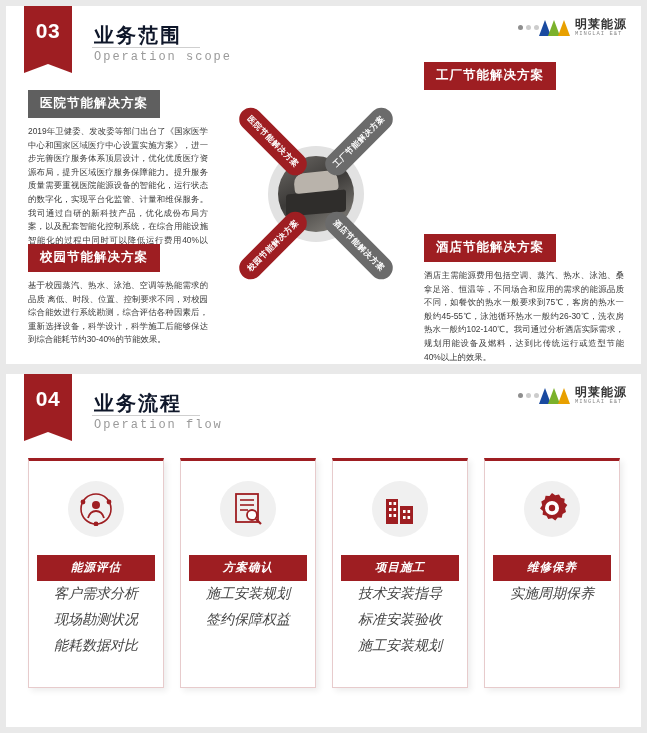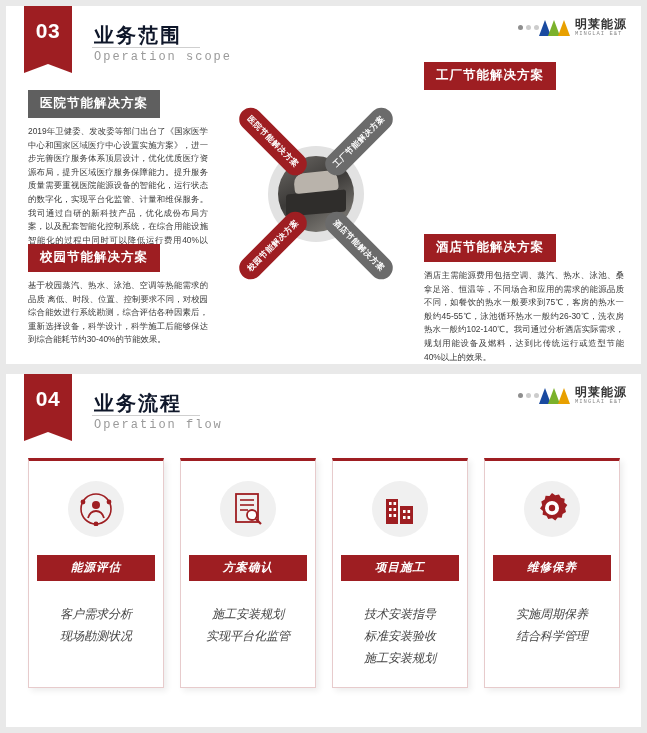--- a/index.html
+++ b/index.html
@@ -230,22 +230,22 @@
     margin: 18px auto 0 auto;
     background: #9e1e22;
     color: #fff;
     font-size: 11.5px;
     font-weight: bold;
     letter-spacing: 1px;
     padding: 5px 0 6px 0;
     width: 100%;
   }
   .card-lines {
-    margin-top: 22px;
-    font-size: 12px;
+    margin-top: 0;
+    font-size: 14px;
     color: #444;
     line-height: 1.85;
     text-align: center;
   }
 </style>
 </head>
 <body>
 
 <div id="page">
 
@@ -336,38 +336,39 @@
             <path d="M9 26c1.5-5 5-7 8-7s6.5 2 8 7" fill="none" stroke="#9e1e22" stroke-width="1.8"></path>
             <circle cx="4" cy="10" r="2.4" fill="#9e1e22"></circle>
             <circle cx="30" cy="10" r="2.4" fill="#9e1e22"></circle>
             <circle cx="17" cy="32" r="2.4" fill="#9e1e22"></circle>
           </svg>
         </div>
         <div class="card-label">能源评估</div>
         <div class="card-lines">
           <div>客户需求分析</div>
           <div>现场勘测状况</div>
+          <div>能耗数据对比</div>
         </div>
       </div>
 
       <div class="card">
         <div class="card-ic">
           <svg width="32" height="34" viewBox="0 0 32 34">
             <rect x="4" y="2" width="22" height="28" fill="none" stroke="#9e1e22" stroke-width="1.8"></rect>
             <line x1="8" y1="8" x2="22" y2="8" stroke="#9e1e22" stroke-width="1.6"></line>
             <line x1="8" y1="13" x2="22" y2="13" stroke="#9e1e22" stroke-width="1.6"></line>
             <line x1="8" y1="18" x2="16" y2="18" stroke="#9e1e22" stroke-width="1.6"></line>
             <circle cx="20" cy="23" r="5" fill="#fff" stroke="#9e1e22" stroke-width="1.8"></circle>
             <line x1="24" y1="27" x2="29" y2="32" stroke="#9e1e22" stroke-width="2.2"></line>
           </svg>
         </div>
         <div class="card-label">方案确认</div>
         <div class="card-lines">
           <div>施工安装规划</div>
-          <div>实现平台化监管</div>
+          <div>签约保障权益</div>
         </div>
       </div>
 
       <div class="card">
         <div class="card-ic">
           <svg width="34" height="32" viewBox="0 0 34 32">
             <rect x="3" y="6" width="12" height="25" fill="#9e1e22"></rect>
             <rect x="17" y="13" width="13" height="18" fill="#9e1e22"></rect>
             <rect x="6" y="9" width="2.6" height="3" fill="#fff"></rect>
             <rect x="10.5" y="9" width="2.6" height="3" fill="#fff"></rect>
@@ -393,20 +394,19 @@
         <div class="card-ic">
           <svg width="34" height="34" viewBox="0 0 34 34">
             <path d="M17 1l3.2 2.2L24 2.4l1.9 3.4 3.8.9-.4 3.9 3 2.5-2.2 3.2.9 3.8-3.4 1.9-.9 3.8-3.9-.4-2.5 3-3.2-2.2-3.8.9-1.9-3.4-3.8-.9.4-3.9-3-2.5 2.2-3.2-.9-3.8 3.4-1.9.9-3.8 3.9.4z" fill="#9e1e22"></path>
             <circle cx="17" cy="16" r="7" fill="#fff"></circle>
             <circle cx="17" cy="16" r="3.2" fill="#9e1e22"></circle>
           </svg>
         </div>
         <div class="card-label">维修保养</div>
         <div class="card-lines">
           <div>实施周期保养</div>
-          <div>结合科学管理</div>
         </div>
       </div>
 
     </div>
   </div>
 
 </div>
 
 </body></html>

